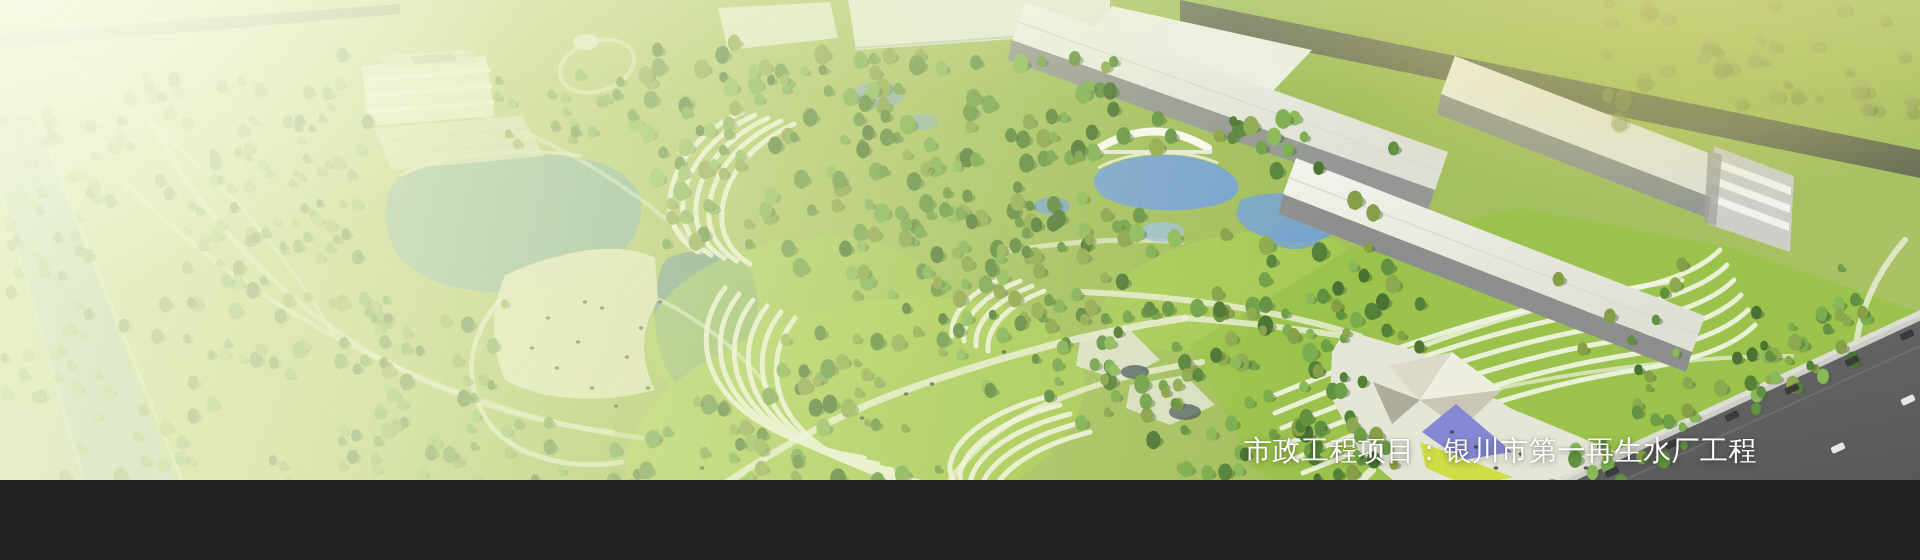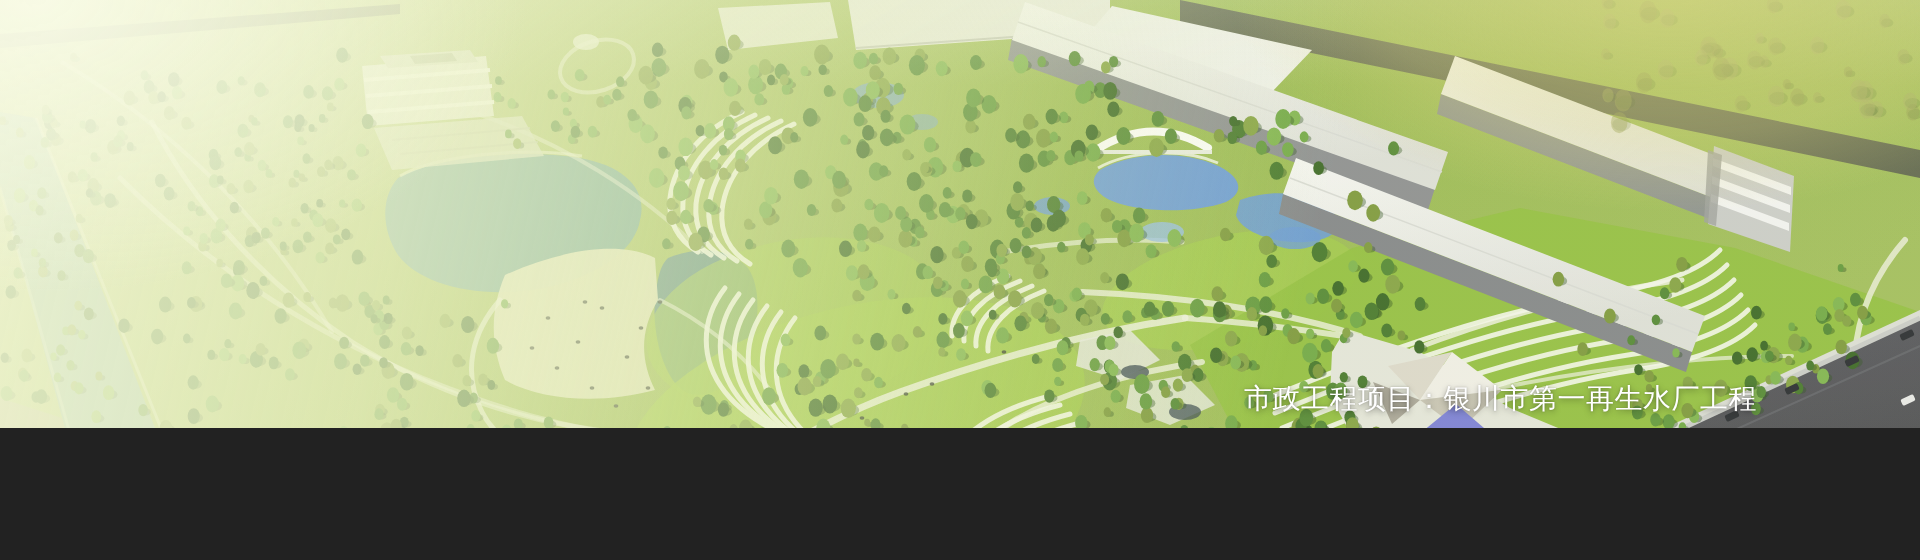--- a/index.html
+++ b/index.html
@@ -1,17 +1,17 @@
 <!DOCTYPE html>
 <html><head>
 <meta charset="utf-8">
 <style>
   html,body{margin:0;padding:0;background:#222;}
   #banner{
-    position:relative;width:1920px;height:428px;overflow:hidden;
+    position:relative;width:1920px;height:480px;overflow:hidden;
     font-family:"DejaVu Sans","Liberation Sans",sans-serif;
   }
   #scene{position:absolute;inset:0;display:block;}
   #wash{
     position:absolute;inset:0;z-index:2;pointer-events:none;
     background:
       radial-gradient(700px 420px at 2% 0%, rgba(250,252,235,.78), rgba(250,252,235,0) 70%),
       linear-gradient(103deg, rgba(243,247,216,.88) 0%, rgba(240,245,205,.70) 22%,
         rgba(233,241,190,.45) 40%, rgba(224,235,170,.20) 55%, rgba(224,235,170,0) 68%),
       radial-gradient(600px 320px at 87% -6%, rgba(224,216,130,.60), rgba(224,216,130,.30) 50%, rgba(224,216,130,0) 74%),

